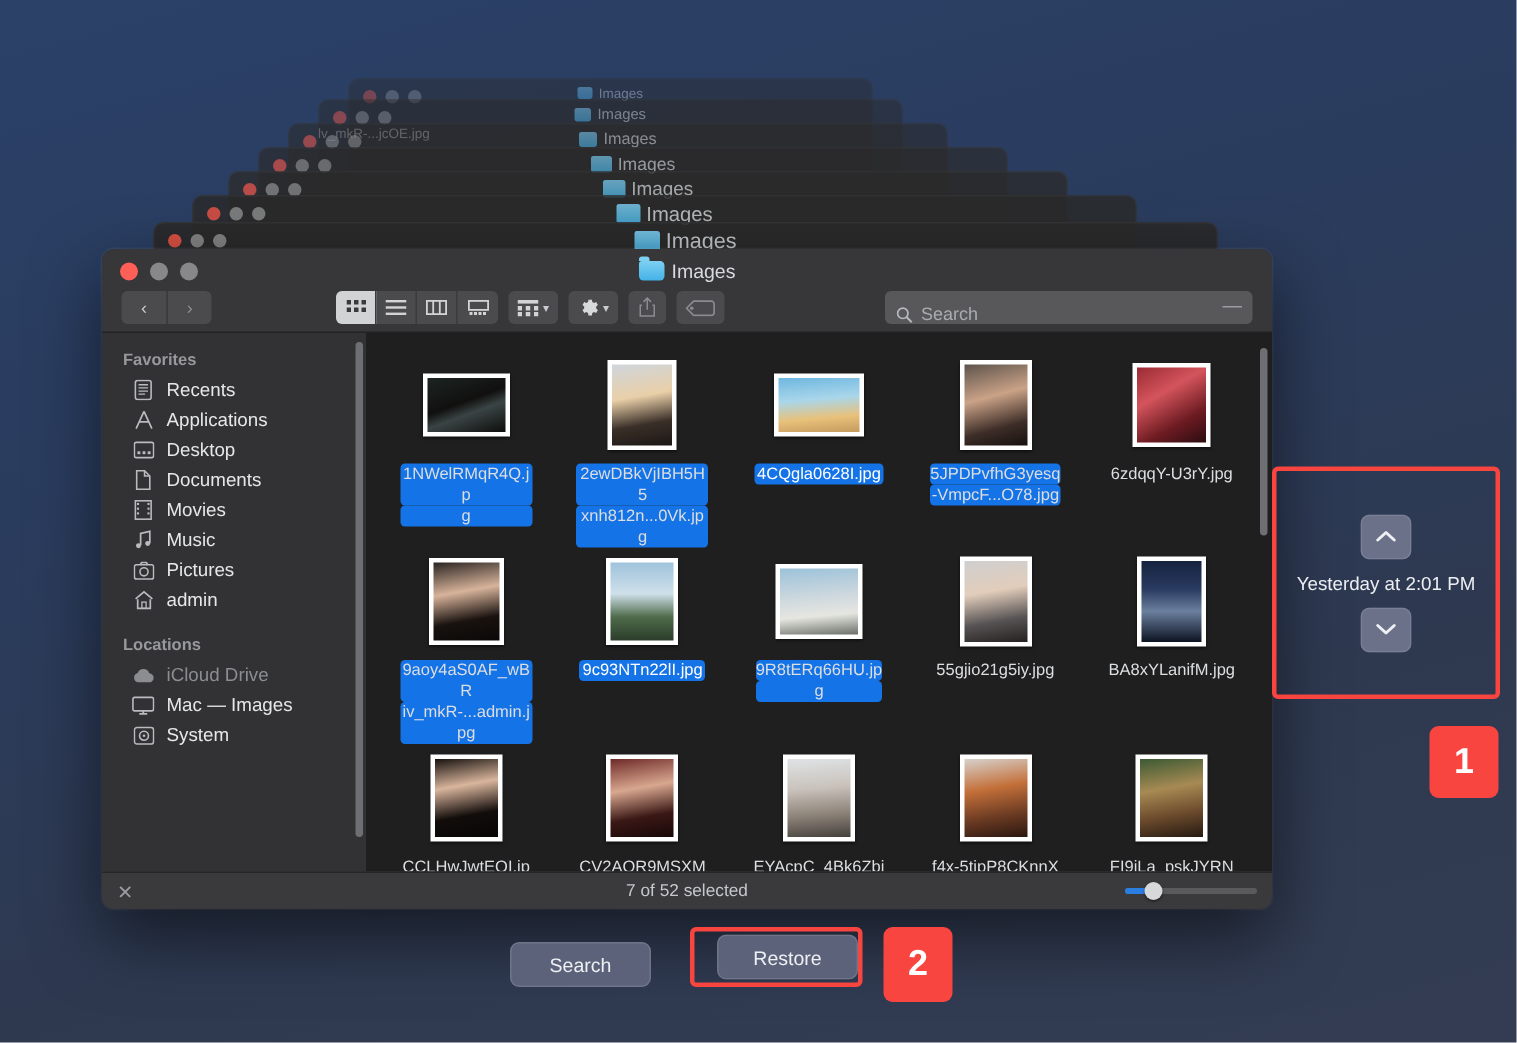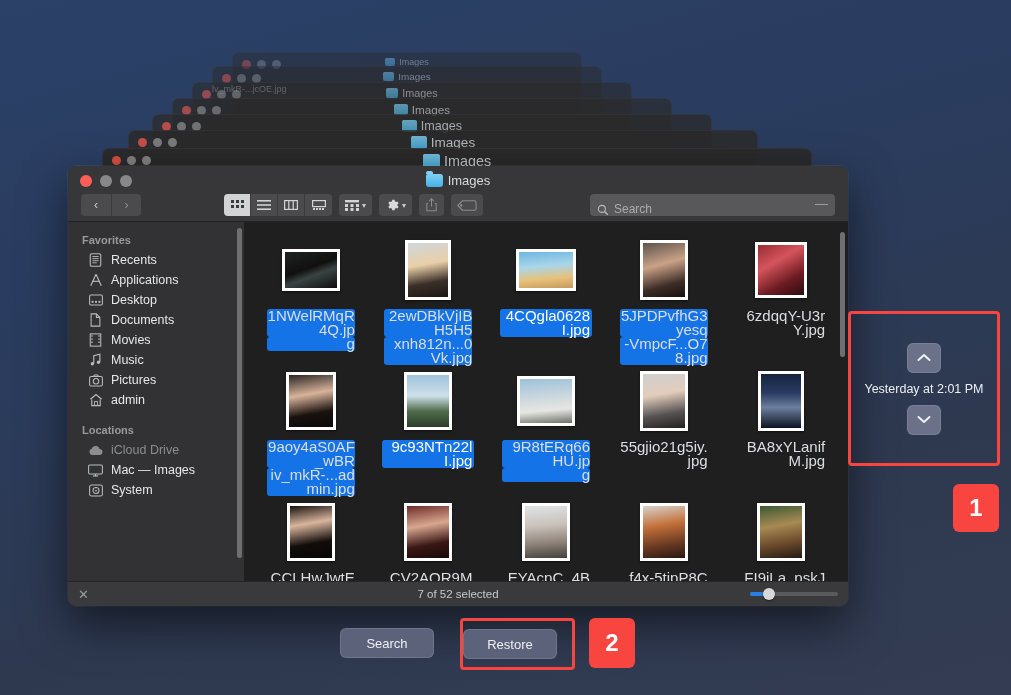--- a/index.html
+++ b/index.html
@@ -151,21 +151,21 @@
   .cell { display: flex; flex-direction: column; align-items: center; }
   .thumb-box {
     height: 72px; width: 100%; display: flex; align-items: center; justify-content: center;
   }
   .thumb {
     background: #fff; padding: 3px; display: block;
     box-shadow: 0 1px 2px rgba(0,0,0,0.6);
   }
   .thumb > span { display: block; background-size: cover; }
   .label {
-    font-size: 15px; color: #dcdee1; text-align: right;
+    font-size: 11px; color: #dcdee1; text-align: center;
     line-height: 14px; max-width: 92px; word-break: break-all;
     margin-top: 3px; padding: 0 2px; border-radius: 3px;
   }
   .label.sel { background: #1473e6; color: #fff; }
   .lab2 { display: block; }
   .lab2.sel { background: #1473e6; border-radius: 3px; }
 
   .content-scroll {
     position: absolute; right: 3px; top: 10px; width: 5px; height: 125px;
     background: #6e6f72; border-radius: 3px;
@@ -194,22 +194,22 @@
   }
   .btn {
     width: 94px; height: 30px; border-radius: 6px;
     background: #5c6279; color: #eef0f4; font-size: 13px;
     display: flex; align-items: center; justify-content: center;
     border: 1px solid rgba(255,255,255,0.12);
   }
   .cancel-wrap { position: absolute; left: 340px; top: 628px; }
   .restore-hl {
     position: absolute; left: 460px; top: 618px;
-    width: 115px; height: 52px; border: 3px solid #f8453f; border-radius: 4px;
-    display: flex; align-items: center; justify-content: flex-start;
+    width: 115px; height: 40px; border: 3px solid #f8453f; border-radius: 4px;
+    display: flex; align-items: center; justify-content: flex-end;
   }
   .badge {
     position: absolute; background: #f8453f; color: #fff;
     border-radius: 6px; display: flex; align-items: center; justify-content: center;
     font-size: 24px; font-weight: 600;
   }
   .badge-2 { left: 589px; top: 618px; width: 46px; height: 50px; }
   .badge-1 { left: 953px; top: 484px; width: 46px; height: 48px; }
 
   

